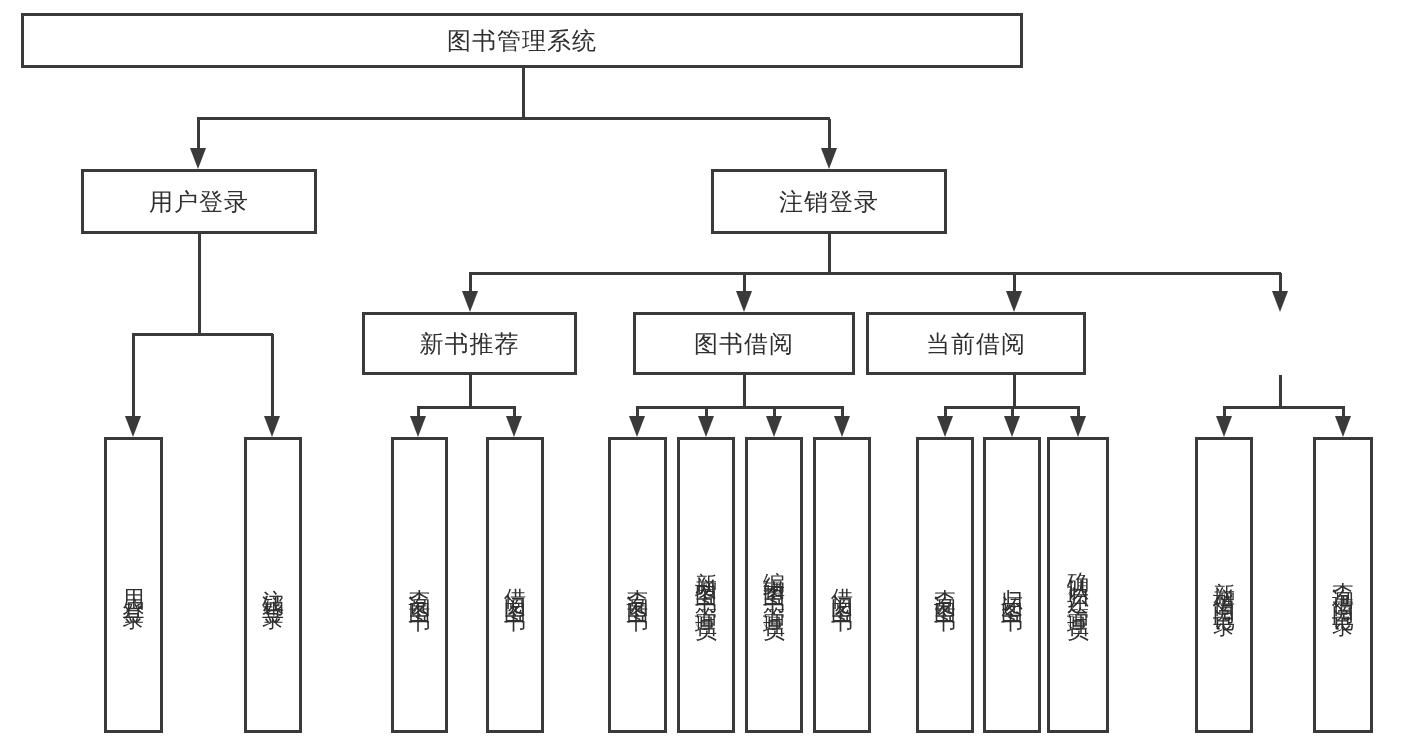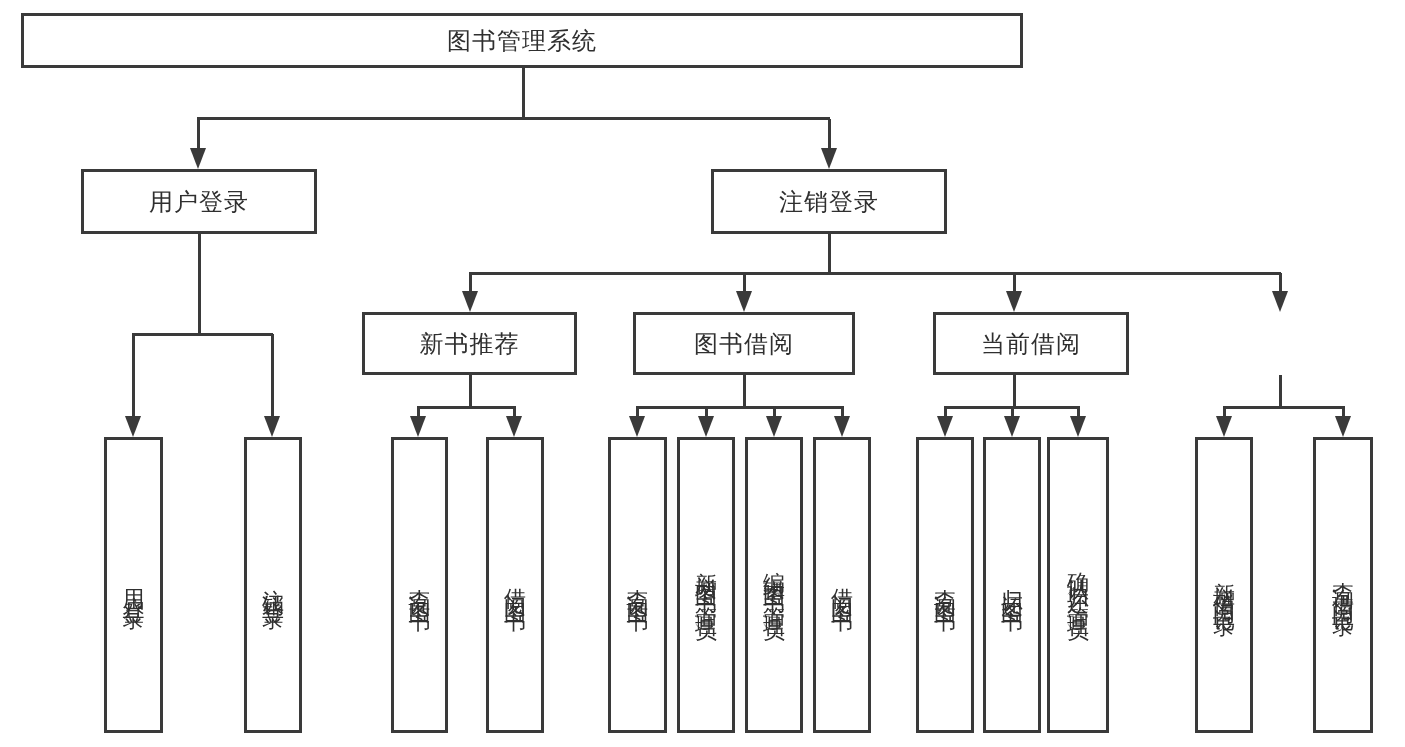--- a/index.html
+++ b/index.html
@@ -68,21 +68,21 @@
   <div class="node box-h" style="left:711px;top:169px;width:236px;height:65px">
     <span class="label">注销登录</span>
   </div>
 
   <div class="node box-h" style="left:362px;top:312px;width:215px;height:63px">
     <span class="label">新书推荐</span>
   </div>
   <div class="node box-h" style="left:633px;top:312px;width:222px;height:63px">
     <span class="label">图书借阅</span>
   </div>
-  <div class="node box-h" style="left:933px;top:312px;width:196px;height:63px">
+  <div class="node box-h" style="left:866px;top:312px;width:220px;height:63px">
     <span class="label">当前借阅</span>
   </div>
 
   <div class="node box-v" style="left:104px;top:437px;width:59px;height:296px">
     <span class="label">用户登录</span>
   </div>
   <div class="node box-v" style="left:244px;top:437px;width:58px;height:296px">
     <span class="label">注销登录</span>
   </div>
 

